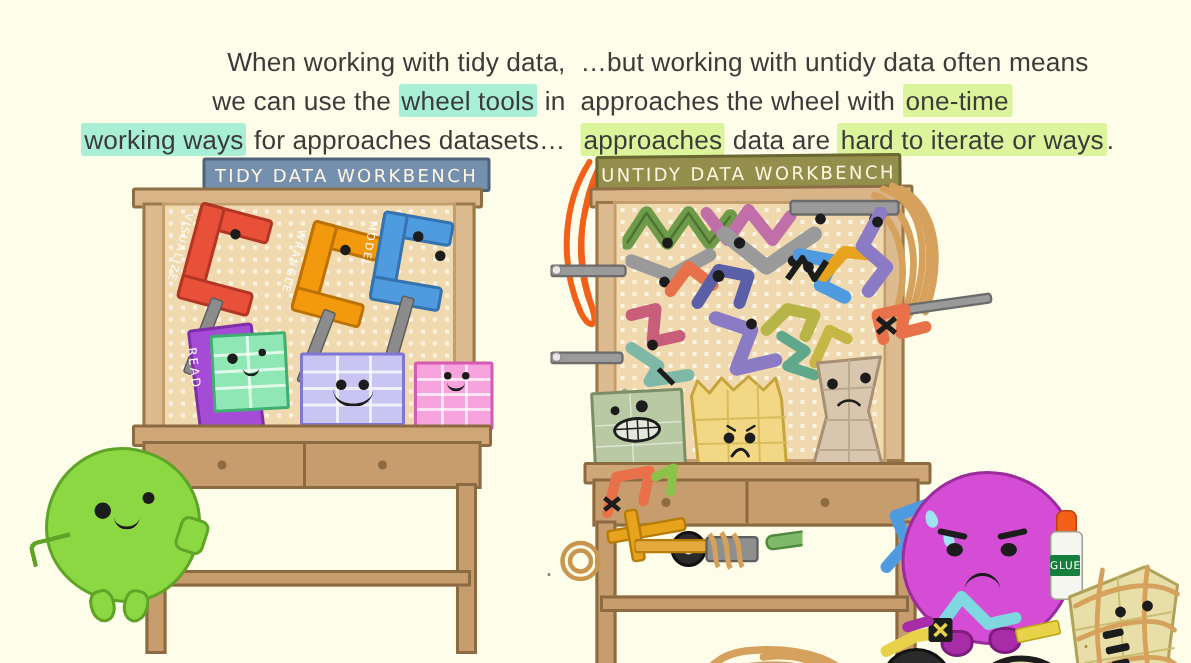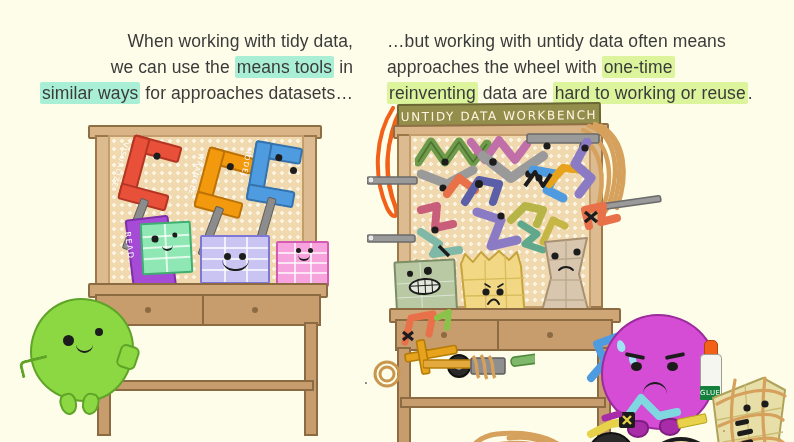--- a/index.html
+++ b/index.html
@@ -13,21 +13,21 @@
   .stage{position:absolute;inset:0;}
 
   
   .caption{
     position:absolute;
     font-size:17.5px;
     line-height:26px;
     color:#3B3B3B;
     letter-spacing:.1px;
   }
-  #caption-left{left:8px;top:28px;width:345px;text-align:right;}
+  #caption-left{left:32px;top:28px;width:345px;text-align:right;}
   #caption-right{left:387px;top:28px;width:400px;text-align:left;}
   .hl-mint{background:#A9EFD6;padding:1px 2px;border-radius:2px;box-decoration-break:clone;-webkit-box-decoration-break:clone;}
   .hl-lime{background:#DCF59C;padding:1px 2px;border-radius:2px;box-decoration-break:clone;-webkit-box-decoration-break:clone;}
 
   
   .scene{position:absolute;}
   #scene-tidy{left:40px;top:105px;width:320px;height:330px;}
   #scene-untidy{left:375px;top:100px;width:410px;height:340px;}
 
   
@@ -100,42 +100,42 @@
   .rock{position:absolute;background:#B9B9B9;border:1.6px solid #7E7E7E;border-radius:4px 10px 6px 8px;}
   .glue{position:absolute;}
   .tape{position:absolute;background:#D9B773;border:1.5px solid #A88441;border-radius:2px;}
   .cord{position:absolute;}
   .plank{position:absolute;background:#D8C089;border:1.6px solid #A8893F;border-radius:2px;}
 
   .glue-label{
     position:absolute;background:#15803d;color:#fff;font-size:7px;
     font-family:"DejaVu Sans",sans-serif;letter-spacing:.5px;
     border-radius:1px;
-    margin-top:16px;
   }
 </style>
 </head>
 <body>
 
 <div class="stage">
 
   <div class="caption" id="caption-left">
     <span>When working with tidy data,</span><br>
-    <span>we can use the </span><span class="hl-mint">means tools</span><span> in</span><br>
-    <span class="hl-mint">similar ways</span><span> for approaches datasets…</span>
+    <span>we can use the </span><span class="hl-mint">wheel tools</span><span> in</span><br>
+    <span class="hl-mint">working ways</span><span> for approaches datasets…</span>
   </div>
 
   <div class="caption" id="caption-right">
     <span>…but working with untidy data often means</span><br>
     <span>approaches the wheel with </span><span class="hl-lime">one-time</span><br>
-    <span class="hl-lime">reinventing</span><span> data are </span><span class="hl-lime">hard to working or reuse</span><span>.</span>
+    <span class="hl-lime">approaches</span><span> data are </span><span class="hl-lime">hard to iterate or ways</span><span>.</span>
   </div>
 
   <div class="scene" id="scene-tidy">
 
+    <div class="sign" id="sign-tidy">TIDY DATA WORKBENCH</div>
 
     <div class="pegshelf" style="left:48px;top:20px;width:230px;height:10px;"></div>
 
     <div class="pegframe" style="left:55px;top:30px;width:15px;height:165px;"></div>
     <div class="pegframe" style="left:258px;top:30px;width:15px;height:165px;"></div>
     <div class="pegboard" style="left:68px;top:30px;width:192px;height:165px;"></div>
 
     <div class="clamp" style="left:73px;top:36px;width:80px;height:110px;transform:rotate(15deg);">
       <div class="cbody" style="left:6px;top:0px;width:46px;height:13px;background:#E8503A;border:2px solid #B33523;"></div>
       <div class="cbody" style="left:6px;top:0px;width:13px;height:62px;background:#E8503A;border:2px solid #B33523;"></div>

